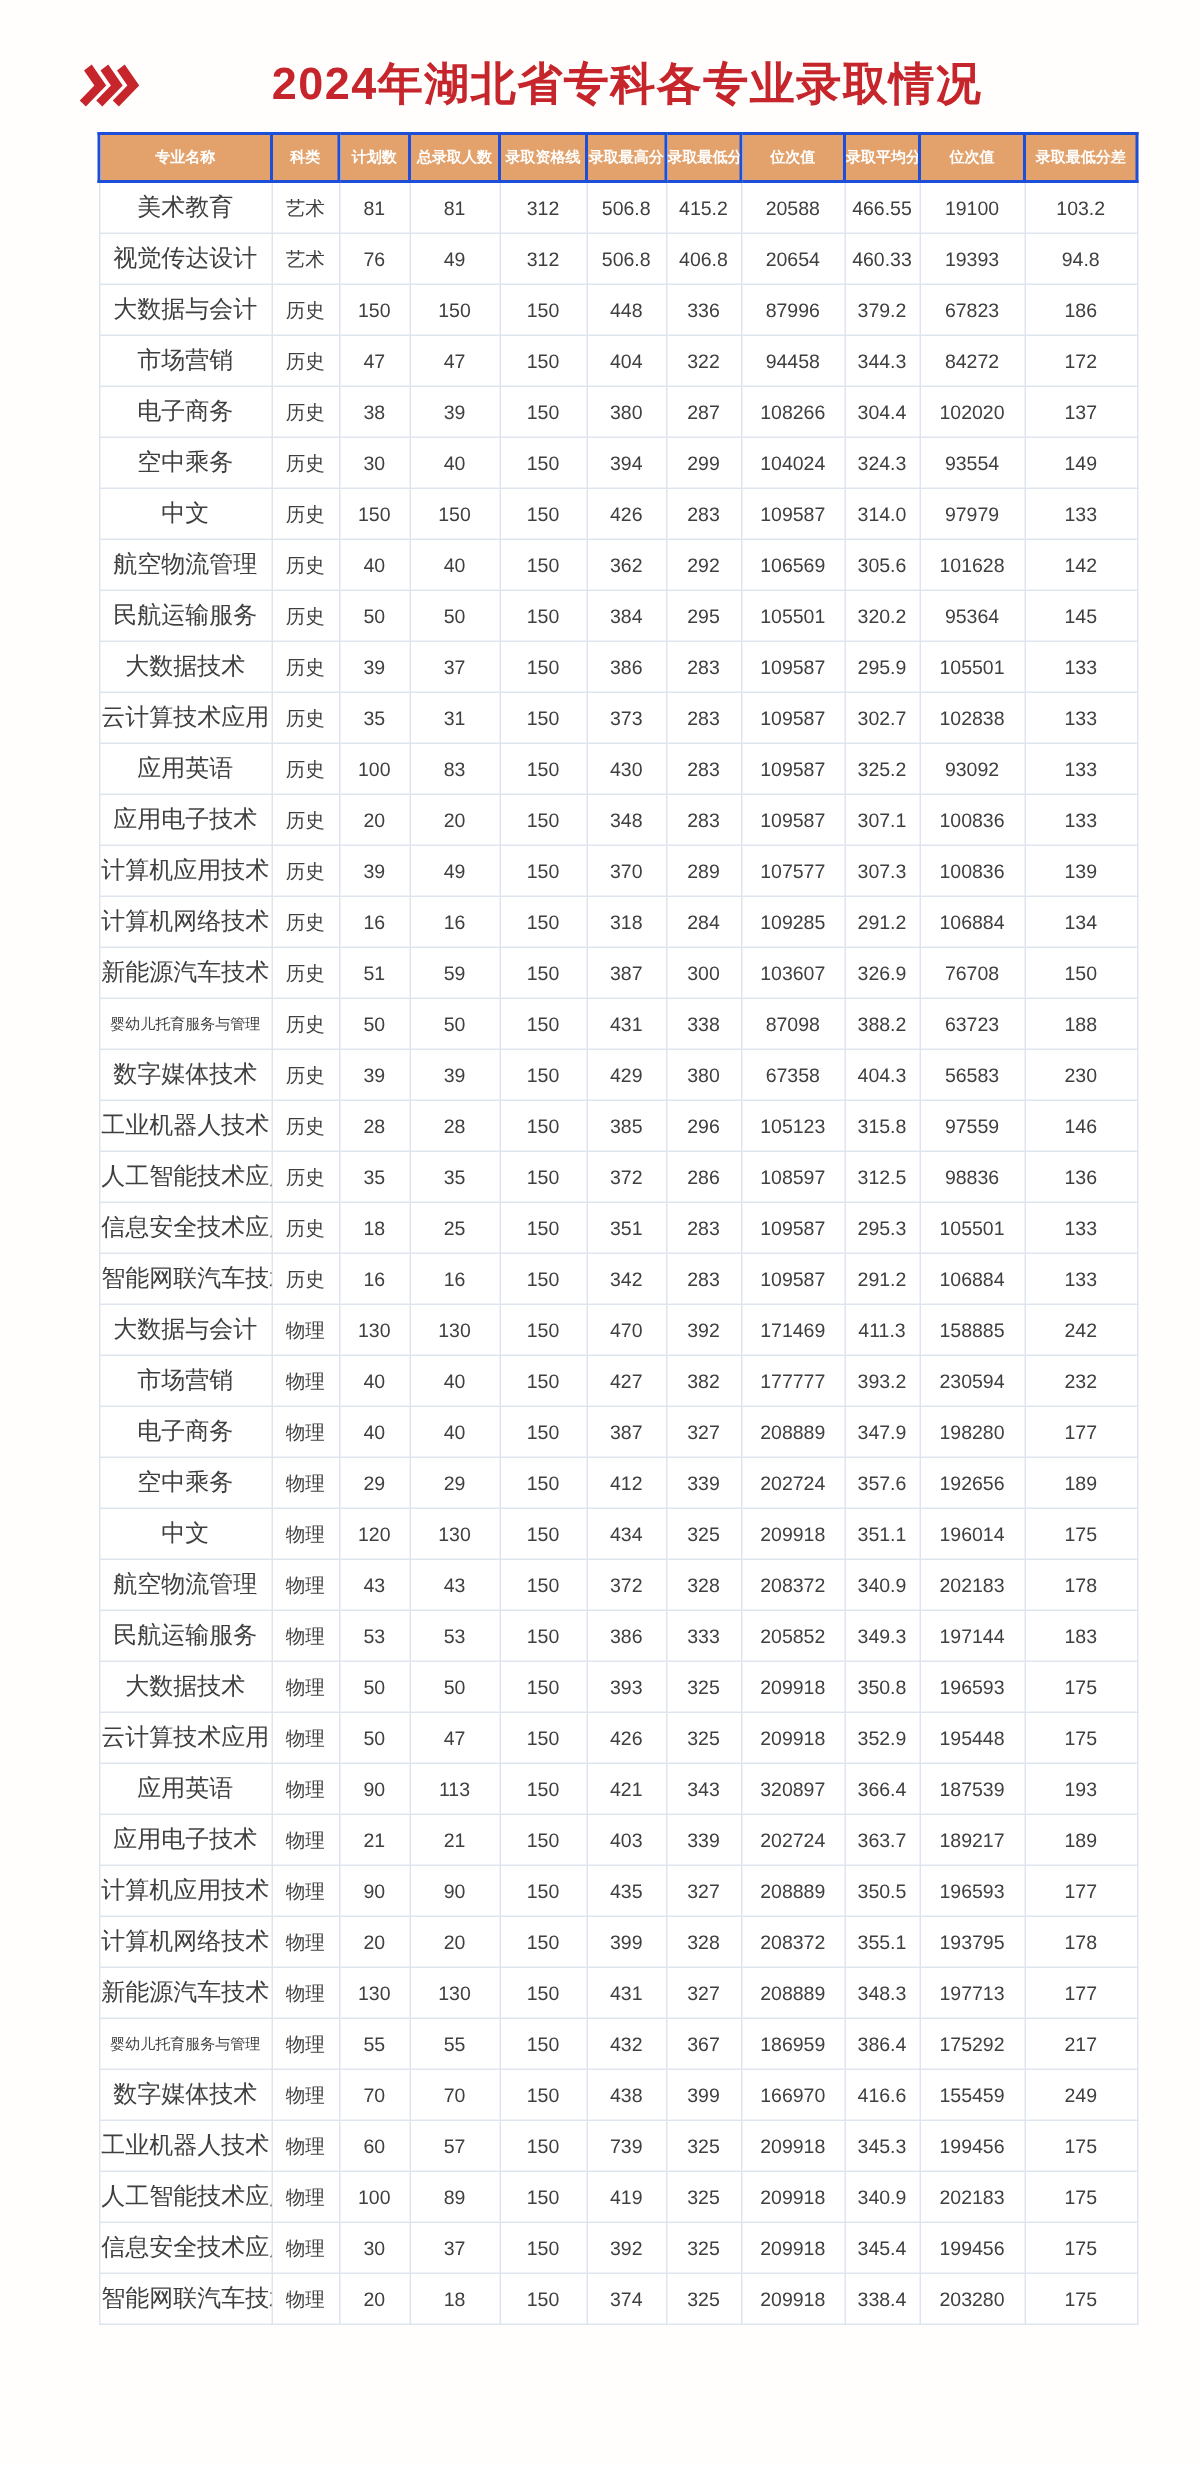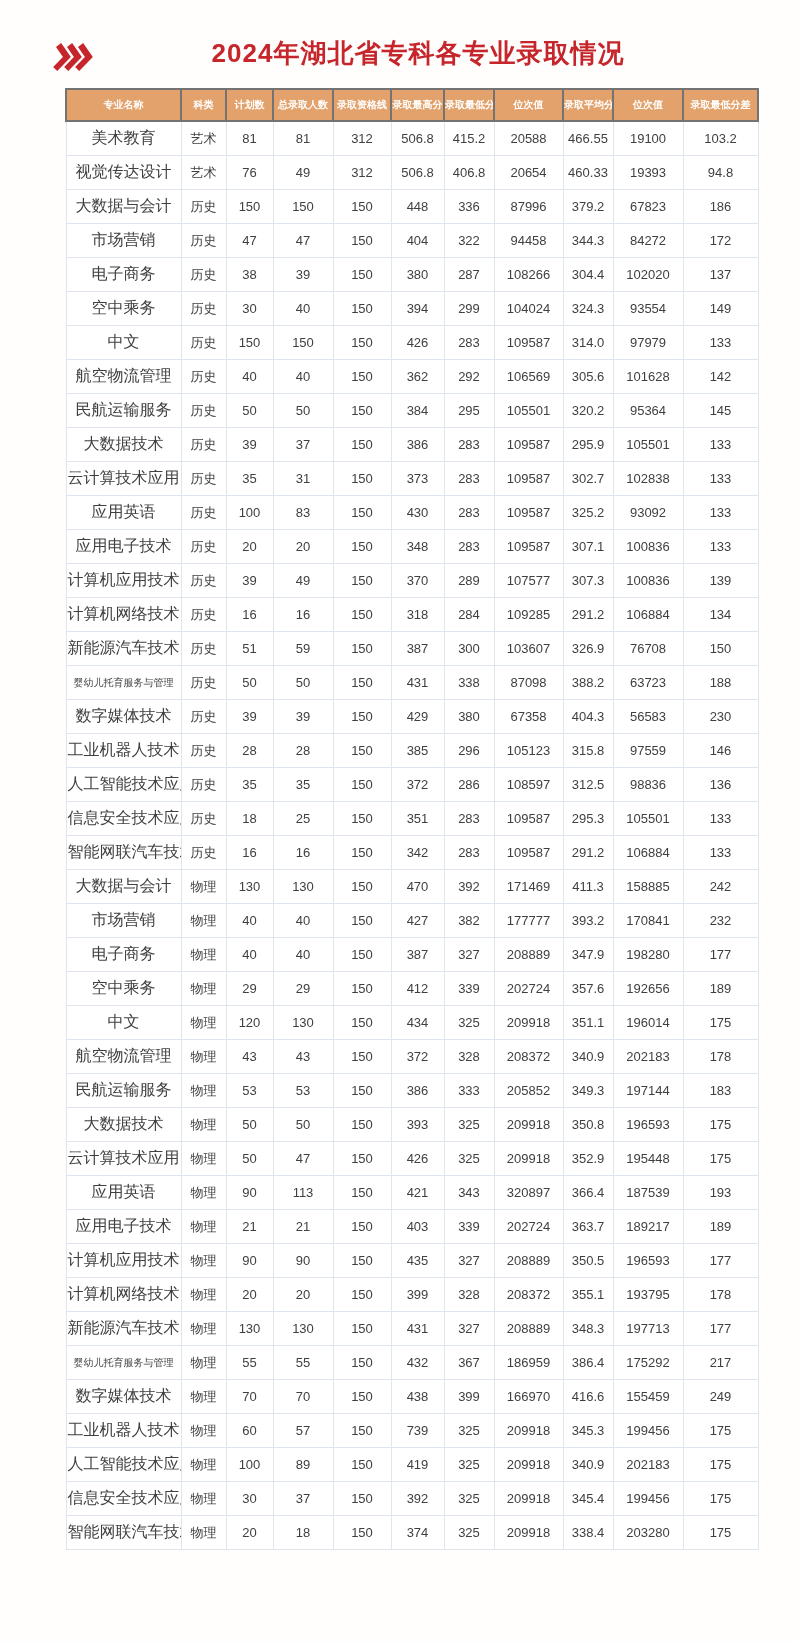--- a/index.html
+++ b/index.html
@@ -15,21 +15,21 @@
   }
   .chevron-wrap {
     position: absolute;
     left: 52px; top: 42px;
     width: 44px; height: 30px;
   }
   .page-title {
     position: absolute;
     left: 0; right: 0; top: 36px;
     text-align: center;
-    font-size: 26px;
+    font-size: 30px;
     font-weight: bold;
     color: #c5252b;
     letter-spacing: 1px;
     padding-left: 37px;
   }
   .table-wrap {
     position: absolute;
     left: 65px; top: 88px;
     width: 692px;
   }
@@ -38,21 +38,21 @@
     table-layout: fixed;
     width: 692px;
   }
   table.admissions th {
     background: #e3a26c;
     color: #ffffff;
     font-size: 10px;
     font-weight: 600;
     height: 30px;
     padding: 0;
-    border: 2px solid #737373;
+    border: 2px solid #1d4ed8;
     text-align: center;
     vertical-align: middle;
     overflow: hidden;
     white-space: nowrap;
   }
   table.admissions td {
     height: 33px;
     padding: 0 1px;
     border: 1px solid #dfe5ee;
     background: #ffffff;
@@ -427,21 +427,21 @@
         <tr>
           <td class="name-cell">市场营销</td>
           <td>物理</td>
           <td>40</td>
           <td>40</td>
           <td>150</td>
           <td>427</td>
           <td>382</td>
           <td>177777</td>
           <td>393.2</td>
-          <td>170841</td>
+          <td>230594</td>
           <td>232</td>
         </tr>
         <tr>
           <td class="name-cell">电子商务</td>
           <td>物理</td>
           <td>40</td>
           <td>40</td>
           <td>150</td>
           <td>387</td>
           <td>327</td>

